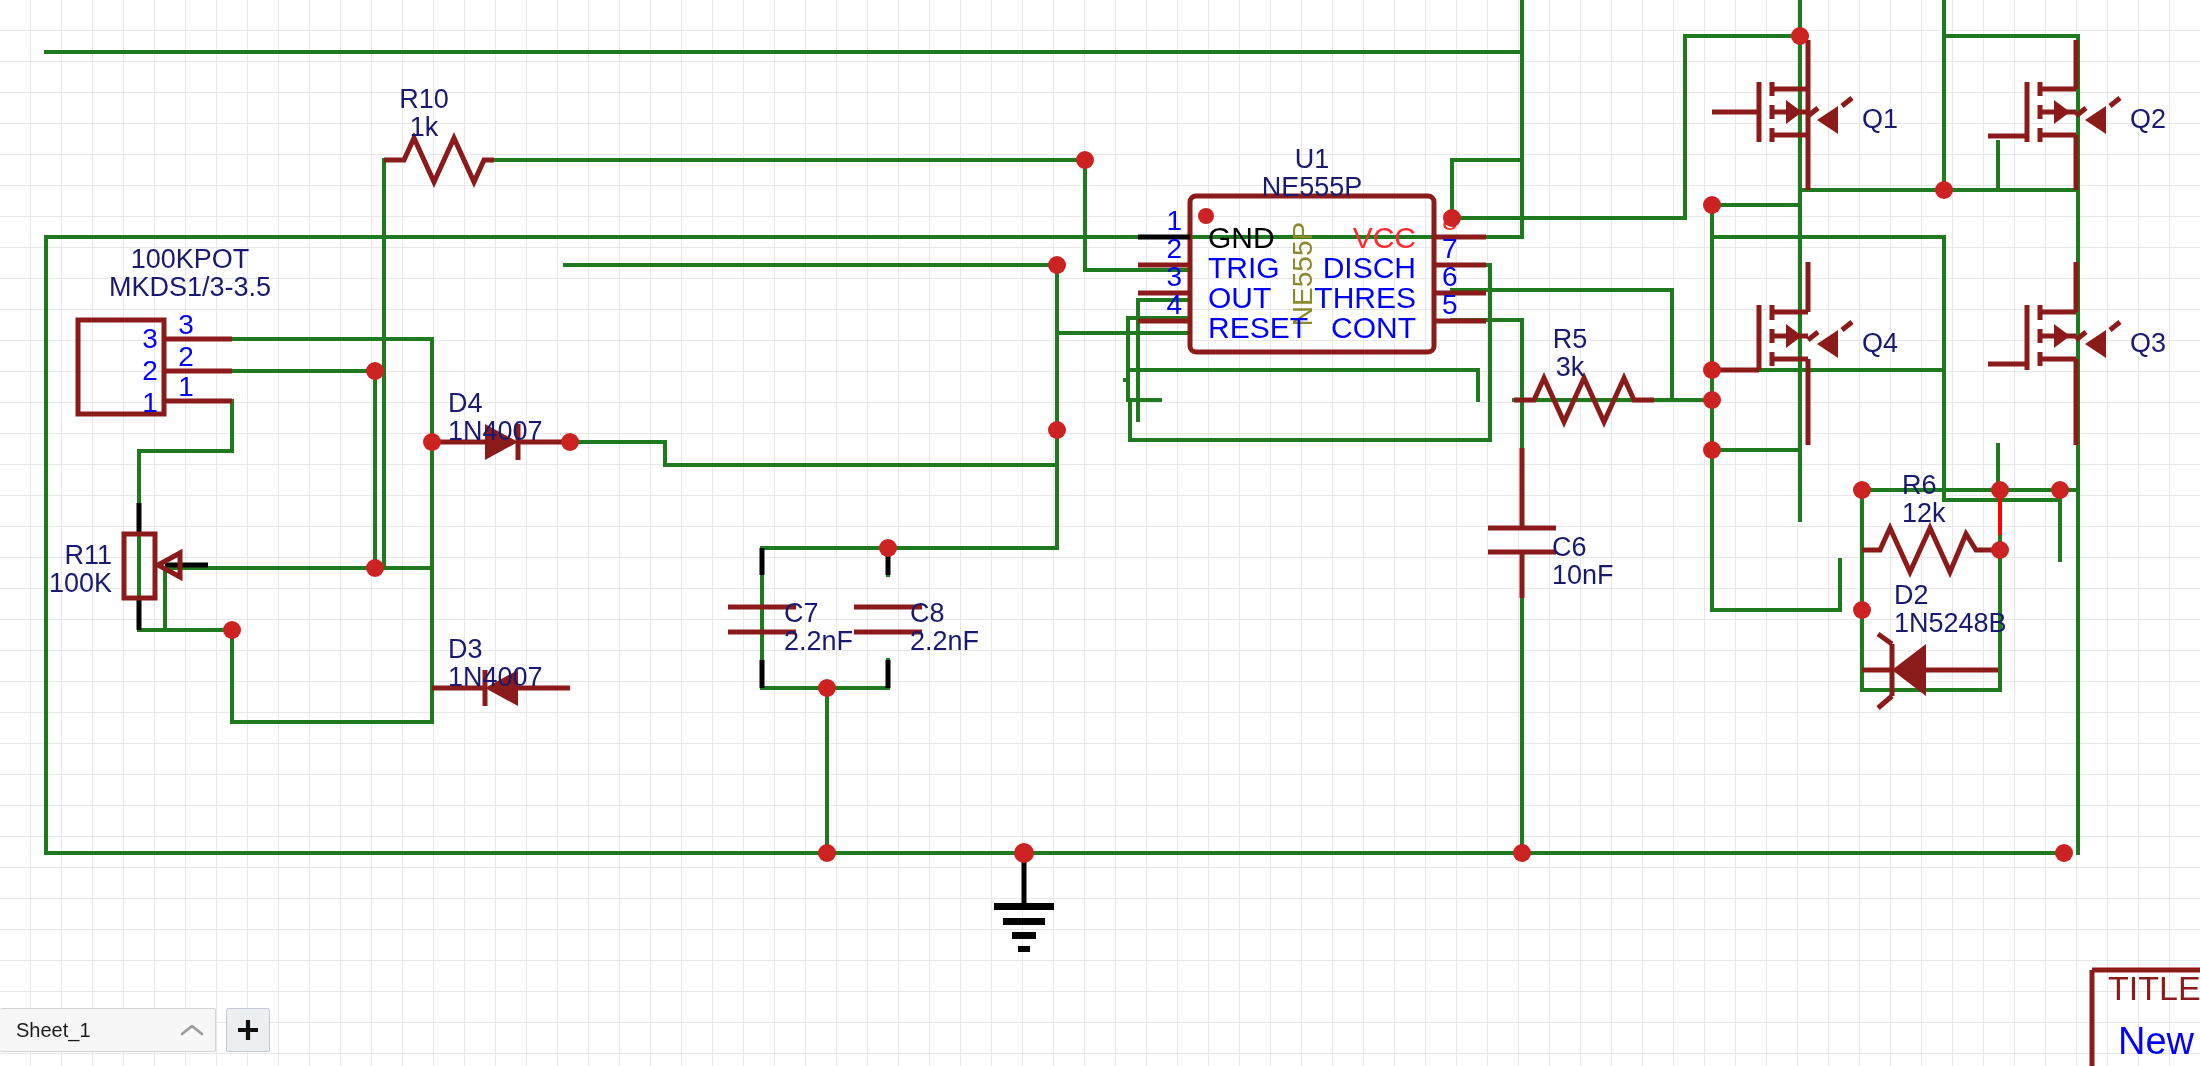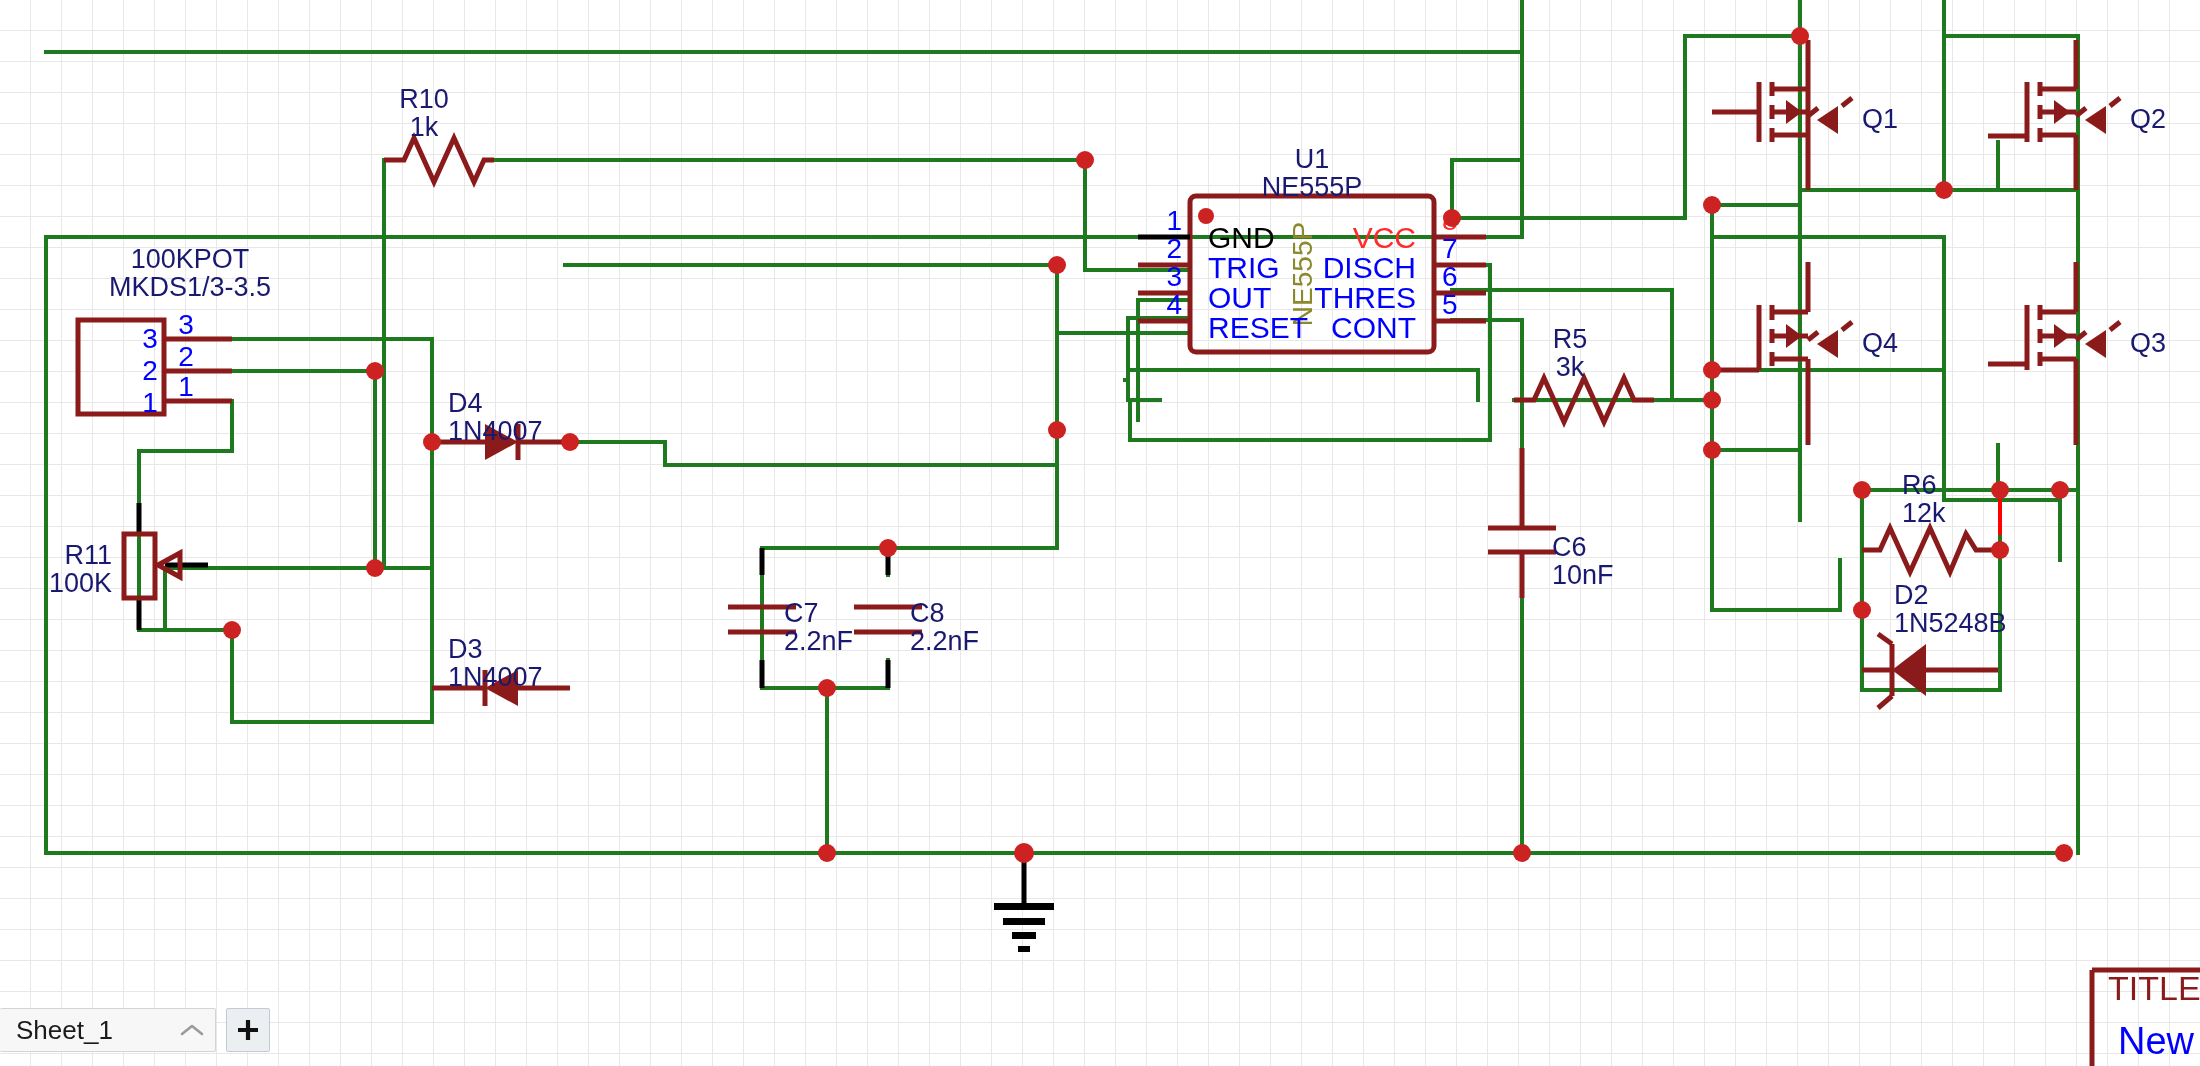--- a/index.html
+++ b/index.html
@@ -30,21 +30,21 @@
   .sheet-tab{
     position:absolute;left:0;bottom:14px;
     width:216px;height:44px;
     background:#f7f7f7;border:1px solid #d4d4d4;border-left:none;
     border-radius:2px;
     display:flex;align-items:center;
     box-sizing:border-box;
     pointer-events:auto;
   }
   .sheet-tab-label{
-    font-size:26px;color:#1b1b1b;margin-left:16px;flex:1;
+    font-size:20px;color:#1b1b1b;margin-left:16px;flex:1;
     white-space:nowrap;
   }
   .chev{
     width:34px;height:44px;display:flex;align-items:center;justify-content:center;
     margin-right:6px;
   }
   .chev svg{display:block;}
   .add-sheet-btn{
     position:absolute;left:226px;bottom:14px;
     width:44px;height:44px;

